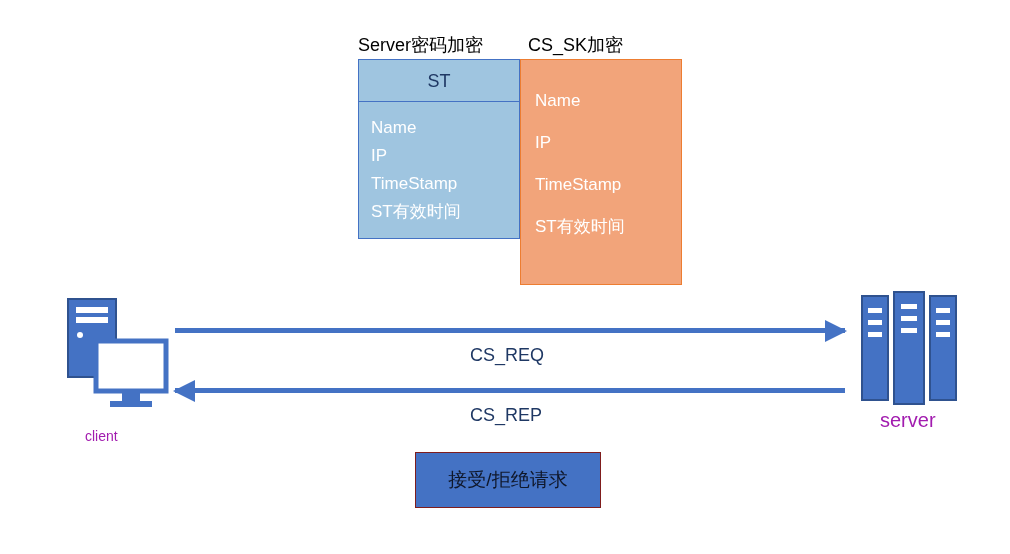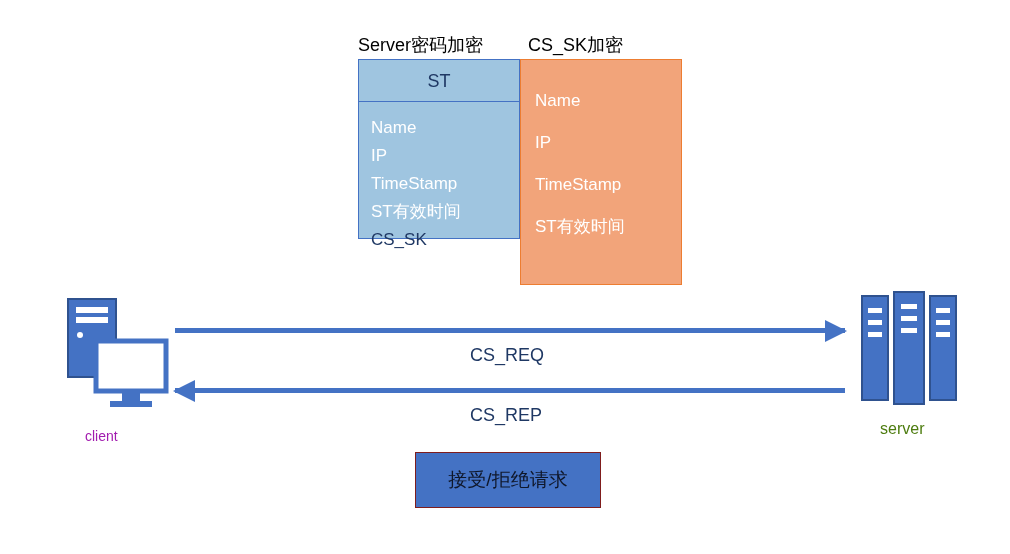--- a/index.html
+++ b/index.html
@@ -86,40 +86,39 @@
     background: #4472C4; border: 1px solid #7f1d1d;
     color: #0f172a; font-size: 19px;
     display: flex; align-items: center; justify-content: center;
   }
 
   
   .client { position: absolute; left: 58px; top: 295px; width: 120px; height: 130px; }
   .client-label { position: absolute; left: 85px; top: 428px; font-size: 14px; color: #a21caf; }
   
   .server { position: absolute; left: 860px; top: 290px; width: 98px; height: 118px; }
-  .server-label { position: absolute; left: 880px; top: 420px; font-size: 16px; color: #4d7c0f; }
+  .server-label { position: absolute; left: 880px; top: 409px; font-size: 20px; color: #a21caf; }
 
   .client svg, .server svg { width: 100%; height: 100%; }
 </style>
 </head>
 <body>
 
 <div class="stage">
 
   <div class="top-label" style="left:528px; top:33px;">CS_SK加密</div>
   <div class="top-label" style="left:358px; top:33px;">Server密码加密</div>
 
   <div class="bluebox">
     <div class="header">ST</div>
     <div class="body">
       <span class="w">Name</span>
       <span class="w">IP</span>
       <span class="w">TimeStamp</span>
       <span class="w">ST有效时间</span>
-      <span class="d">CS_SK</span>
     </div>
   </div>
 
   <div class="orangebox">
     <div class="body">
       <span>Name</span>
       <span>IP</span>
       <span>TimeStamp</span>
       <span>ST有效时间</span>
     </div>

